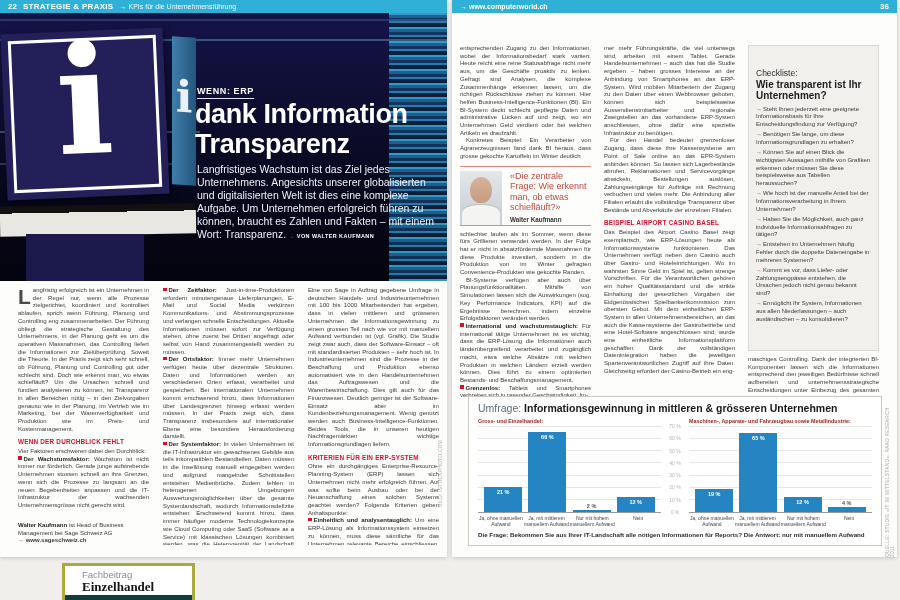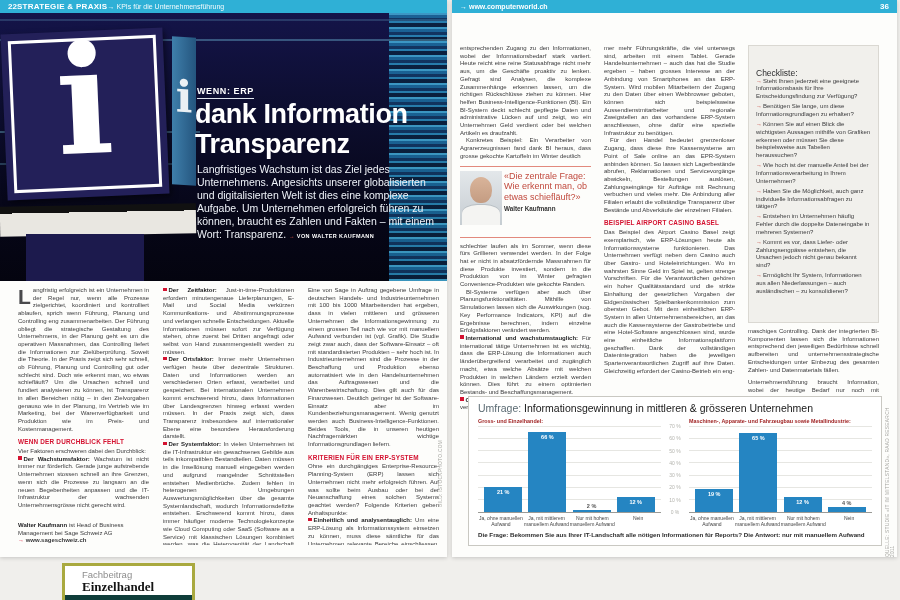--- a/index.html
+++ b/index.html
@@ -5,21 +5,21 @@
   * { margin:0; padding:0; box-sizing:border-box; }
   html,body { width:900px; height:600px; }
   body { position:relative; background:#f0efec; font-family:"Liberation Sans", sans-serif; overflow:hidden; }
 
   .page { position:absolute; top:0; height:557px; background:#fdfdfb; box-shadow:0 1px 4px rgba(0,0,0,.18); }
   .page-left { left:0; width:447px; }
   .page-right { left:452px; width:445px; }
 
   
   .header-bar { position:absolute; top:0; left:0; right:0; height:13px; background:#2fb0d6; color:#fff;
-    display:flex; align-items:center; padding:0 8px; font-size:7.5px; }
+    display:flex; align-items:center; padding:0 8px; gap:6px; font-size:7.5px; }
   .hb-num { font-weight:bold; font-size:8px; }
   .hb-section { font-weight:bold; font-size:8px; letter-spacing:.3px; }
   .hb-topic { font-size:7px; opacity:.95; }
   .hb-spacer { flex:1; }
   .hb-link { font-weight:bold; font-size:7px; }
 
   
   .hero { position:absolute; top:13px; left:0; width:447px; height:268px; overflow:hidden;
     background:linear-gradient(180deg,#141449 0%,#0d0e30 35%,#07071a 70%,#04040f 100%); }
   .hero-stripes { position:absolute; right:0; top:0; width:58px; height:100%; opacity:.85;
@@ -66,22 +66,22 @@
   .dropcap { float:left; font-size:21px; line-height:17px; font-weight:bold; color:#4a4a4c; padding:1px 2px 0 0; }
   .red-head { color:#d41230; font-weight:bold; font-size:6.4px; letter-spacing:.2px;
     margin:5px 0 2px; text-align:left; }
   .sq { display:inline-block; width:3.5px; height:3.5px; background:#d41230; margin-right:2px; vertical-align:1px; }
   .blabel { font-weight:bold; color:#1f1f21; }
   .bio { margin-top:auto; padding-top:5px; font-size:6px; line-height:7.7px; text-align:left; }
   .bio .link { font-weight:bold; }
   .bio .arr { color:#d41230; font-weight:bold; }
 
   
-  .quote-box { margin:5px 0; padding:4px 0 12px; border-top:1px solid #e2897d; border-bottom:1px solid #e2897d;
-    display:flex; gap:2px; text-align:left; }
+  .quote-box { margin:5px 0; padding:4px 0 0; border-top:1px solid #e2897d; border-bottom:1px solid #e2897d;
+    display:flex; gap:8px; text-align:left; }
   .wk-photo { width:42px; height:54px; flex:none; position:relative; overflow:hidden;
     background:linear-gradient(180deg,#e3e7ea 0%,#c6cdd2 100%); }
   .wk-head { position:absolute; left:10px; top:6px; width:22px; height:26px; border-radius:50% 50% 46% 46%;
     background:linear-gradient(180deg,#d9b49a 0%,#c49c82 100%); }
   .wk-shirt { position:absolute; left:2px; bottom:-2px; width:38px; height:22px;
     border-radius:40% 40% 0 0; background:#f4f4f2; box-shadow:0 -1px 0 #b9bfc4; }
   .quote-text { font-size:9px; line-height:10.5px; color:#c14a3e; }
   .quote-author { margin-top:3px; font-size:6.3px; font-weight:bold; color:#333; }
 
   
@@ -91,21 +91,21 @@
   .check-title { font-size:10px; line-height:11px; font-weight:bold; color:#1d1d1f; margin:1px 0 5px; }
   .check-item { margin-bottom:2.5px; }
   .check-item .arr { color:#c2392f; font-weight:bold; margin-right:1px; }
   .c3r .para { margin-top:5px; }
 
   
   .chart { position:absolute; left:16px; top:396px; width:414px; height:150px; background:#fff;
     border:1px solid #c9c8c2; padding:5px 9px 4px; overflow:hidden; }
   .chart-title { font-size:10.5px; }
   .chart-title .pre { color:#5a6a72; }
-  .chart-title .main { font-weight:normal; color:#181818; }
+  .chart-title .main { font-weight:bold; color:#181818; }
   .chart-body { display:flex; margin-top:4px; }
   .chart-panel { width:183px; }
   .series-label { font-size:5.4px; font-weight:bold; color:#a02424; height:9px; white-space:nowrap; }
   .plot { position:relative; height:86px; border-bottom:1px solid #9a9a96;
     display:flex; align-items:flex-end; justify-content:space-evenly; }
   .gridline { position:absolute; left:0; right:0; height:1px; background:#e6e6e2; }
   .bar { width:38px; background:#2585c2; position:relative; }
   .bar-label { position:absolute; top:2px; left:0; right:0; text-align:center;
     color:#fff; font-size:5.5px; font-weight:bold; }
   .bar-label.outside { top:auto; bottom:100%; margin-bottom:1px; color:#555; }
@@ -223,20 +223,21 @@
   <div class="col c2r">
     <p class="para">mer mehr Führungskräfte, die viel unterwegs sind, arbeiten mit einem Tablet. Gerade Handelsunternehmen – auch das hat die Studie ergeben – haben grosses Interesse an der Anbindung von Smartphones an das ERP-System. Wird mobilen Mitarbeitern der Zugang zu den Daten über einen Webbrowser geboten, können sich beispielsweise Aussendienstmitarbeiter und regionale Zweigstellen an das vorhandene ERP-System anschliessen, ohne dafür eine spezielle Infrastruktur zu benötigen.</p>
     <p class="para ind">Für den Handel bedeutet grenzenloser Zugang, dass diese ihre Kassensysteme am Point of Sale online an das EPR-System anbinden können. So lassen sich Lagerbestände abrufen, Reklamationen und Servicevorgänge abwickeln, Bestellungen auslösen, Zahlungseingänge für Aufträge mit Rechnung verbuchen und vieles mehr. Die Anbindung aller Filialen erlaubt die vollständige Transparenz über Bestände und Abverkäufe der einzelnen Filialen.</p>
     <div class="red-head">BEISPIEL AIRPORT CASINO BASEL</div>
     <p class="para">Das Beispiel des Airport Casino Basel zeigt exemplarisch, wie ERP-Lösungen heute als Informationssysteme funktionieren. Das Unternehmen verfügt neben dem Casino auch über Gastro- und Hoteleinrichtungen. Wo im wahrsten Sinne Geld im Spiel ist, gelten strenge Vorschriften. Für die Verantwortlichen gehören ein hoher Qualitätsstandard und die strikte Einhaltung der gesetzlichen Vorgaben der Eidgenössischen Spielbankenkommission zum obersten Gebot. Mit dem einheitlichen ERP-System in allen Unternehmensbereichen, an das auch die Kassensysteme der Gastrobetriebe und eine Hotel-Software angeschlossen sind, wurde eine einheitliche Informationsplattform geschaffen. Dank der vollständigen Datenintegration haben die jeweiligen Spartenverantwortlichen Zugriff auf ihre Daten. Gleichzeitig erfordert der Casino-Betrieb ein eng-</p>
   </div>
 
   <div class="col c3r">
     <div class="check-box">
       <div class="check-small">Checkliste:</div>
+      <div class="check-title">Wie transparent ist Ihr Unternehmen?</div>
       <div class="check-item"><span class="arr">→</span><span>Steht Ihnen jederzeit eine geeignete Informationsbasis für Ihre Entscheidungsfindung zur Verfügung?</span></div>
       <div class="check-item"><span class="arr">→</span><span>Benötigen Sie lange, um diese Informationsgrundlagen zu erhalten?</span></div>
       <div class="check-item"><span class="arr">→</span><span>Können Sie auf einen Blick die wichtigsten Aussagen mithilfe von Grafiken erkennen oder müssen Sie diese beispielsweise aus Tabellen heraussuchen?</span></div>
       <div class="check-item"><span class="arr">→</span><span>Wie hoch ist der manuelle Anteil bei der Informationsverarbeitung in Ihrem Unternehmen?</span></div>
       <div class="check-item"><span class="arr">→</span><span>Haben Sie die Möglichkeit, auch ganz individuelle Informationsabfragen zu tätigen?</span></div>
       <div class="check-item"><span class="arr">→</span><span>Entstehen im Unternehmen häufig Fehler durch die doppelte Dateneingabe in mehreren Systemen?</span></div>
       <div class="check-item"><span class="arr">→</span><span>Kommt es vor, dass Liefer- oder Zahlungsengpässe entstehen, die Ursachen jedoch nicht genau bekannt sind?</span></div>
       <div class="check-item"><span class="arr">→</span><span>Ermöglicht Ihr System, Informationen aus allen Niederlassungen – auch ausländischen – zu konsolidieren?</span></div>
     </div>
     <p class="para">maschiges Controlling. Dank der integrierten BI-Komponenten lassen sich die Informationen entsprechend den jeweiligen Bedürfnisse schnell aufbereiten und unternehmensstrategische Entscheidungen unter Einbezug des gesamten Zahlen- und Datenmaterials fällen.</p>

